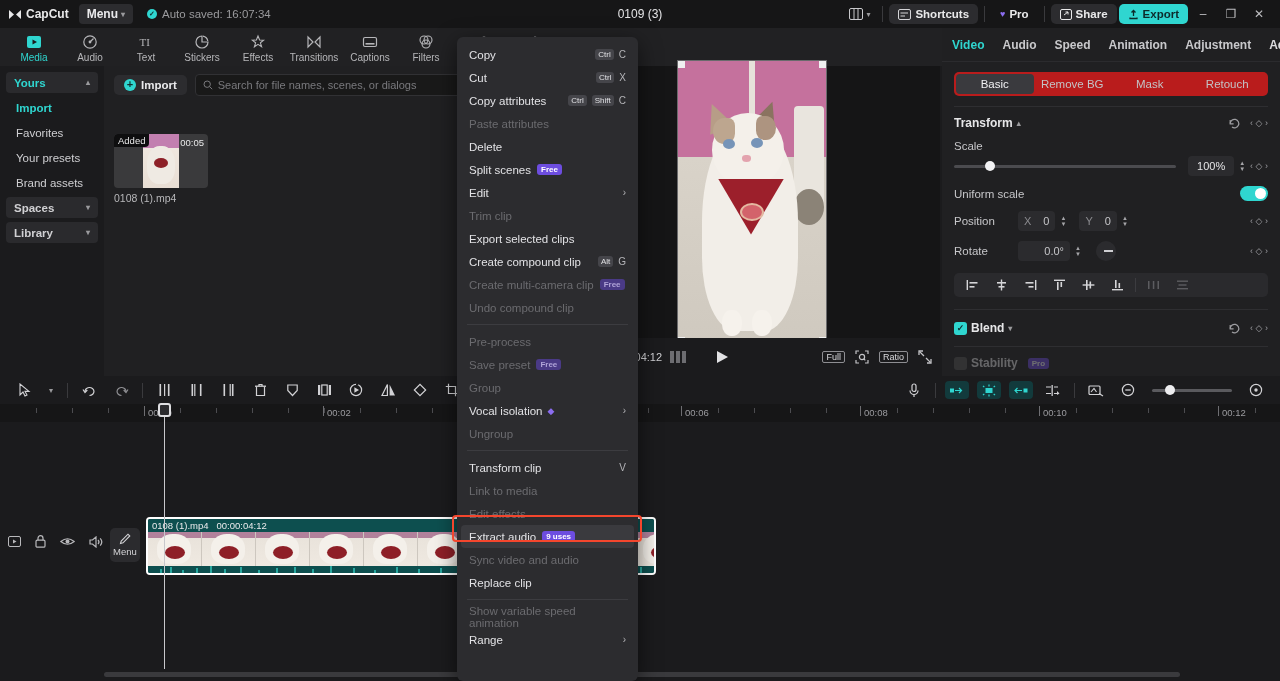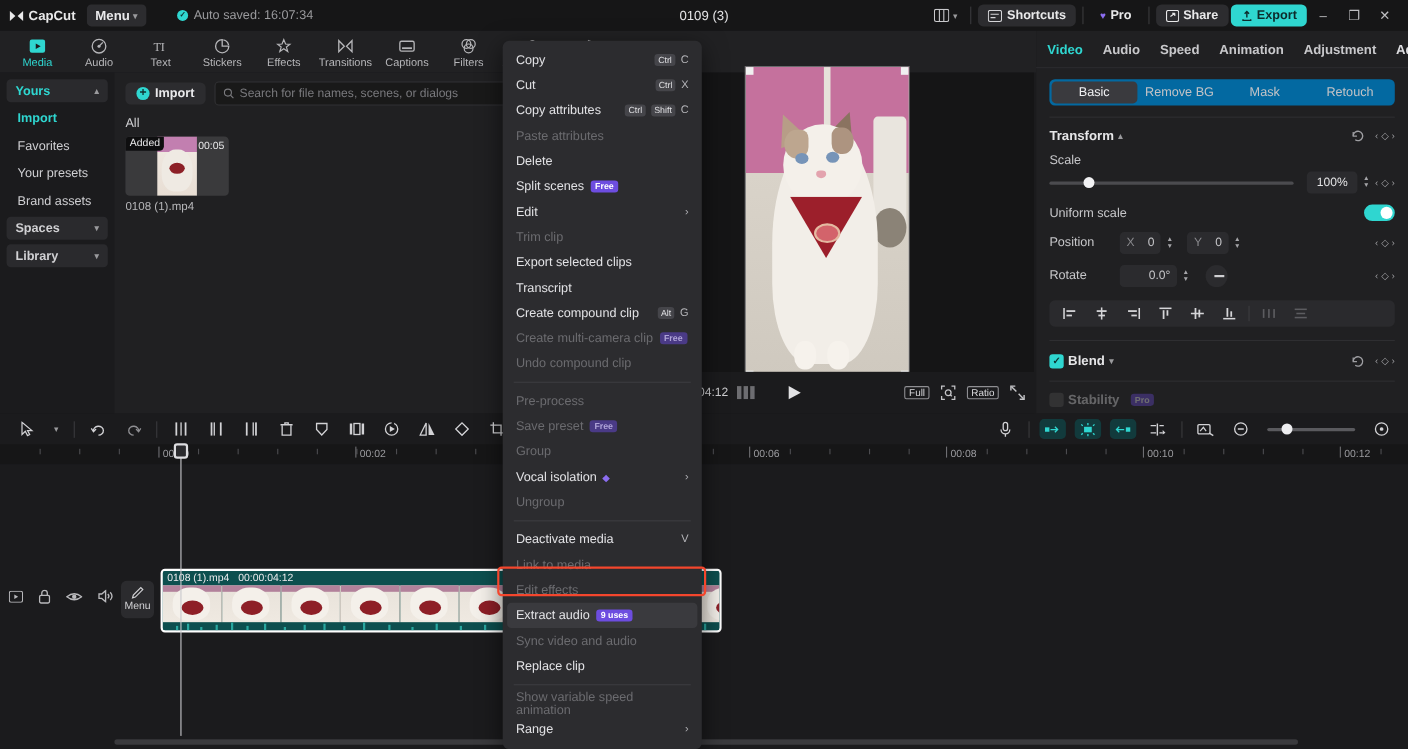--- a/index.html
+++ b/index.html
@@ -17,21 +17,21 @@
   .titlebar {
     position: absolute; top: 0; left: 0; width: 1280px; height: 28px;
     background: #161617; display: flex; align-items: center; padding: 0 8px;
   }
   .logo { display: flex; align-items: center; gap: 4px; margin-right: 10px; font-size: 12px; font-weight: bold; color: #e9e9ea; }
   .logo-mark { width: 14px; height: 11px; position: relative; }
   .menu-btn {
     background: #2c2c2f; border-radius: 4px; padding: 3px 8px;
     font-size: 12px; font-weight: bold; color: #eaeaec; display: flex; align-items: center; gap: 3px;
   }
-  .autosave { display: flex; align-items: center; gap: 5px; margin-left: 28px; font-size: 11.5px; color: #9a9a9d; }
+  .autosave { display: flex; align-items: center; gap: 5px; margin-left: 14px; font-size: 11.5px; color: #9a9a9d; }
   .autosave-dot { width: 10px; height: 10px; border-radius: 50%; background: #2fd6d0; position: relative; }
   .autosave-dot::after { content:"✓"; position:absolute; inset:0; font-size:7px; color:#10302f; text-align:center; line-height:10px; font-weight:bold;}
   .proj-title { position: absolute; left: 0; right: 0; text-align: center; font-size: 12px; color: #e4e4e6; pointer-events: none; }
   .tb-right { margin-left: auto; display: flex; align-items: center; gap: 2px; }
   .tb-icon-btn { display:flex; align-items:center; gap:3px; padding: 4px 6px; border-radius: 4px; font-size: 11.5px; color:#c9c9cc; }
   .tb-sep { width:1px; height:16px; background:#3a3a3d; margin:0 4px; }
   .pill { display:flex; align-items:center; gap:4px; padding:4px 9px; border-radius:5px; background:#2c2c2f; font-size:11.5px; font-weight:bold; color:#e9e9ea; }
   .pill.pro { background:transparent; }
   .pill.export { background:#2fd6d0; color:#0d2b2b; }
   .win-btn { width: 26px; height: 24px; display:flex; align-items:center; justify-content:center; color:#bdbdc0; font-size:12px; }
@@ -60,21 +60,21 @@
 
   
   .mediapanel { position:absolute; top:66px; left:104px; width:460px; height:310px; background:#202022; padding:8px 10px; }
   .media-toolrow { display:flex; align-items:center; gap:8px; }
   .import-btn { display:flex; align-items:center; gap:5px; background:#2c2c2f; border-radius:5px; padding:4px 10px; font-size:11.5px; color:#eaeaec; font-weight:bold;}
   .plus-circle { width:12px;height:12px;border-radius:50%;background:#2fd6d0;color:#10302f;font-size:11px;line-height:11px;text-align:center;font-weight:bold;}
   .search-box { flex:1; height:22px; background:#191919; border:1px solid #313134; border-radius:4px; display:flex; align-items:center; gap:5px; padding:0 7px; }
   .search-box .ph { font-size:11px; color:#79797d; }
   .all-label { margin-top:10px; font-size:11.5px; color:#cfcfd2; }
   .media-grid { margin-top:6px; display:flex; gap:10px; }
-  .media-card { width:78px; }
+  .media-card { width:78px;margin-top:32px; }
   .thumb { width:94px; height:54px; background:#3a3a3c; border-radius:4px; position:relative; overflow:hidden; display:flex; justify-content:center;}
   .thumb-img { width:36px; height:54px; background:
       linear-gradient(#c27fb0 0%, #c27fb0 26%, #efe7df 26%, #e8ded4 100%); position:relative;}
   .thumb-cat { position:absolute; left:4px; top:12px; width:28px; height:38px; border-radius:45% 45% 40% 40%; background:#efeae3; }
   .thumb-cat::before{content:"";position:absolute;left:7px;top:12px;width:14px;height:10px;border-radius:50%;background:#8d2027;}
   .badge-added { position:absolute; left:0; top:0; background:#0e0e0f; color:#e9e9ea; font-size:9.5px; padding:1px 4px; border-radius:3px 0 4px 0;}
   .badge-dur { position:absolute; right:4px; top:3px; font-size:9.5px; color:#e9e9ea;}
   .media-name { margin-top:4px; font-size:10.5px; color:#b7b7ba; white-space:nowrap; overflow:hidden; text-overflow:ellipsis;}
   .panel-menu-icon { position:absolute; right:14px; top:10px; }
 
@@ -108,21 +108,21 @@
   .pb-icon { margin-left:8px; color:#7d7d81; }
   .play-btn { margin-left:28px; color:#e2e2e4; }
   .pb-right { margin-left:auto; display:flex; align-items:center; gap:10px; }
   .chip { border:1px solid #8e8e92; border-radius:2px; font-size:9px; padding:0px 3px; color:#d9d9dc; }
 
   
   .rightpanel { position:absolute; top:28px; left:942px; width:338px; height:348px; background:#202022; }
   .rp-tabs { display:flex; align-items:center; height:34px; padding:0 10px; gap:18px; font-size:12px; color:#c8c8cb; border-bottom:1px solid #2b2b2e;}
   .rp-tabs .t.active { color:#2fd6d0; font-weight:bold; }
   .rp-tabs .t { font-weight:bold; }
-  .rp-sub { margin:10px 12px 0; height:24px; background:#0369a1; border-radius:5px; display:flex; align-items:flex-start; padding:2px;}
+  .rp-sub { margin:10px 12px 0; height:24px; background:#b91c1c; border-radius:5px; display:flex; align-items:flex-start; padding:2px;}
   .rp-sub .s { flex:1; text-align:center; font-size:11.5px; color:#c3c3c6; line-height:20px; border-radius:4px;}
   .rp-sub .s.active { background:#3a3a3e; color:#f0f0f2; }
   .rp-divider { height:1px; background:#2e2e31; margin:10px 12px 0; }
   .sect-head { display:flex; align-items:center; justify-content:space-between; margin:9px 12px 0; }
   .sect-title { font-size:12px; font-weight:bold; color:#e6e6e8; display:flex; align-items:center; gap:4px;}
   .sect-actions { display:flex; align-items:center; gap:9px; color:#9e9ea2;}
   .kf { display:flex; align-items:center; gap:2px; color:#9e9ea2; font-size:9px;}
   .row { display:flex; align-items:center; margin:10px 12px 0; font-size:11.5px; color:#c6c6c9; }
   .row .lbl { width:64px; }
   .slider { flex:1; height:3px; background:#4b4b4f; border-radius:2px; position:relative; margin-right:12px;}
@@ -399,21 +399,20 @@
       <div class="search-box">
         <span>
           <svg width="10" height="10" viewBox="0 0 10 10">
               <circle cx="4.2" cy="4.2" r="3.2" fill="none" stroke="#79797d" stroke-width="1"></circle>
               <line x1="6.6" y1="6.6" x2="9.2" y2="9.2" stroke="#79797d" stroke-width="1"></line>
             </svg>
         </span>
         <span class="ph">Search for file names, scenes, or dialogs</span>
       </div>
     </div>
-    <div class="all-label">All</div>
     <div class="media-grid">
       <div class="media-card">
         <div class="thumb">
           <div class="thumb-img">
             <div class="thumb-cat"></div>
           </div>
           <div class="badge-added">Added</div>
           <div class="badge-dur">00:05</div>
         </div>
         <div class="media-name">0108 (1).mp4</div>
@@ -1039,23 +1038,20 @@
       <span>Edit</span>
       <span class="arrow">›</span>
     </div>
     <div class="mi disabled">
       <span>Trim clip</span>
     </div>
     <div class="mi">
       <span>Export selected clips</span>
     </div>
     <div class="mi">
-      <span>Transcript</span>
-    </div>
-    <div class="mi">
       <span>Create compound clip</span>
       <span class="sc">
           <span class="key">Alt</span>
           <span>G</span>
         </span>
     </div>
     <div class="mi disabled">
       <span>Create multi-camera clip</span>
       <span class="tag dim">Free</span>
     </div>
@@ -1076,21 +1072,21 @@
     <div class="mi">
       <span>Vocal isolation</span>
       <span class="gem">◆</span>
       <span class="arrow">›</span>
     </div>
     <div class="mi disabled">
       <span>Ungroup</span>
     </div>
     <div class="mi-sep"></div>
     <div class="mi">
-      <span>Deactivate media</span>
+      <span>Transform clip</span>
       <span class="sc">
           <span>V</span>
         </span>
     </div>
     <div class="mi disabled">
       <span>Link to media</span>
     </div>
     <div class="mi disabled">
       <span>Edit effects</span>
     </div>

